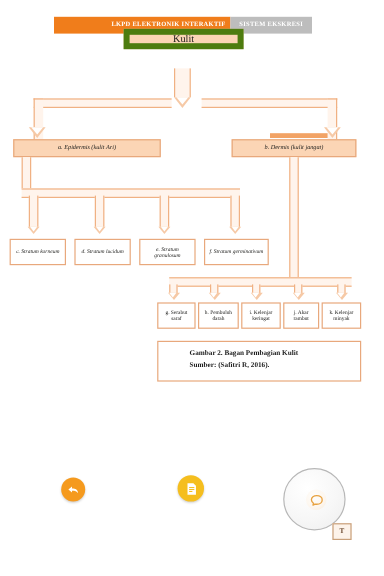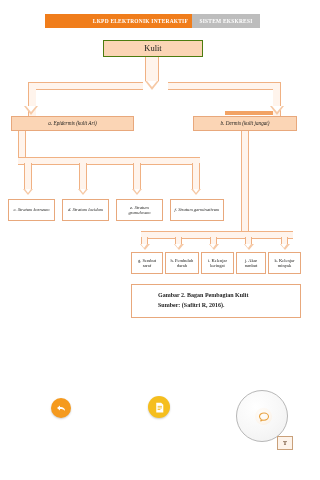--- a/index.html
+++ b/index.html
@@ -43,22 +43,22 @@
     position:absolute;box-sizing:border-box;
     border:1px solid #E8A87C;
     display:flex;align-items:center;justify-content:center;
     text-align:center;
     font-family:"Liberation Serif",serif;
     color:#20201e;
     line-height:1.15;
     padding:1px 2px;
   }
   .box-root{
-    left:103px;top:40px;width:100px;height:17px;
-    background:#FBD5B5;border:1px solid #4d7c0f;
+    left:103px;top:24px;width:100px;height:17px;
+    background:#FBD5B5;border:5px solid #4d7c0f;
     font-size:8.5px;
   }
   .box-level2{
     background:#FBD5B5;border:1px solid #E8A87C;
     height:15px;font-size:5.2px;font-style:italic;
   }
   .box-l2-a{left:11px;top:116px;width:123px;}
   .box-l2-b{left:193px;top:116px;width:104px;}
   .box-level3{
     background:#ffffff;border:1px solid #E8A87C;

